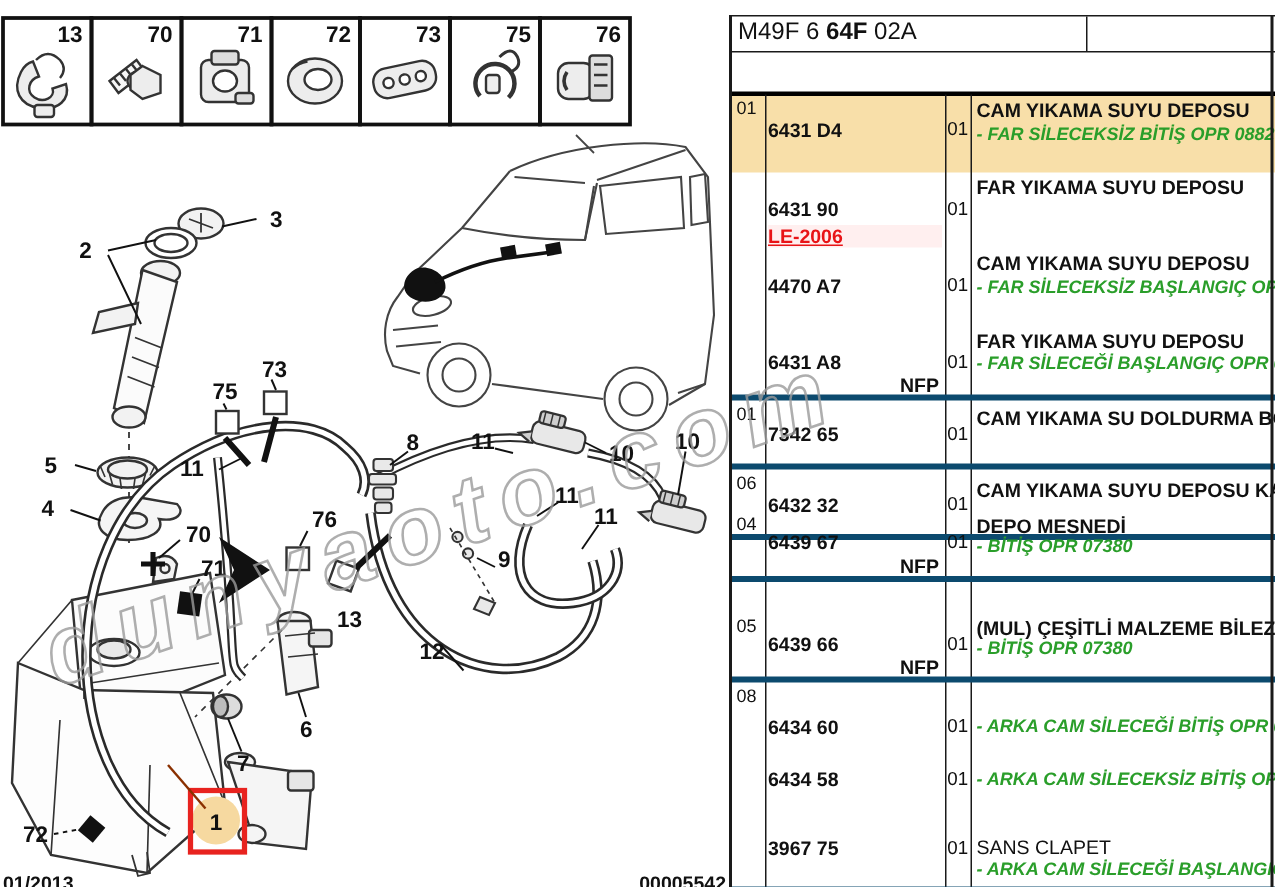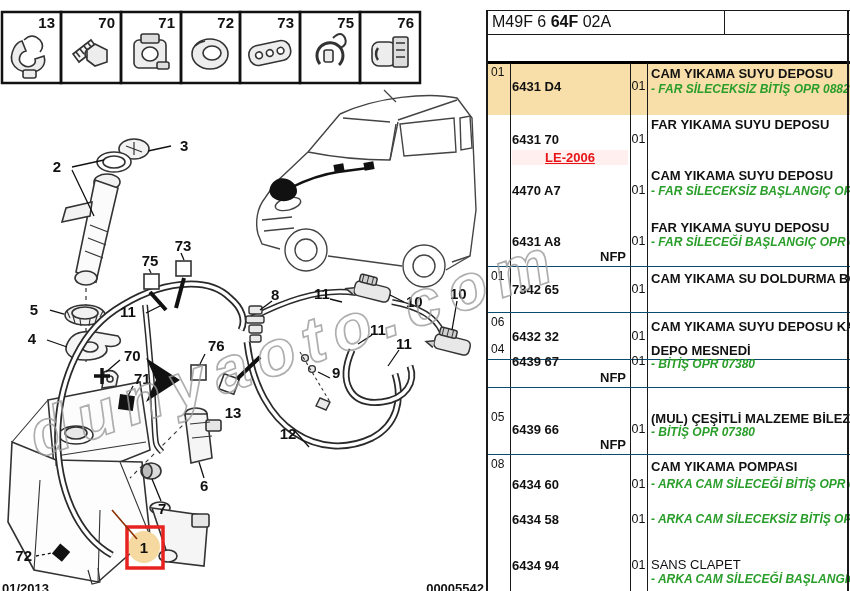--- a/index.html
+++ b/index.html
@@ -10,30 +10,30 @@
   
   #table-pane{position:absolute;left:486px;top:0;width:364px;height:591px;
               border-left:2px solid #1a1a1a;box-sizing:border-box;}
   .hdr{position:absolute;left:0;top:0;width:362px;height:23px;border-top:1px solid #1a1a1a;
        border-bottom:1px solid #1a1a1a;}
   .hdr-code{position:absolute;left:4px;top:2px;font-size:16px;white-space:nowrap;}
   .hdr-div{position:absolute;left:236px;top:0;width:1px;height:23px;background:#1a1a1a;}
   .band{position:absolute;left:0;top:24px;width:362px;height:27px;border-bottom:3px solid #000;}
   .hl{position:absolute;left:0;top:53px;width:364px;height:52px;background:#f8dfa9;}
   .vl{position:absolute;width:1px;top:53px;height:532px;background:#1a1a1a;}
-  .grp{position:absolute;left:0;width:362px;border-bottom:1px solid #0c4a6e;box-sizing:border-box;}
+  .grp{position:absolute;left:0;width:362px;border-bottom:4px solid #0c4a6e;box-sizing:border-box;}
   .itm{position:absolute;left:3px;top:2px;font-size:12px;}
   .ref{position:absolute;left:24px;font-weight:bold;font-size:13px;white-space:nowrap;}
   .qty{position:absolute;left:142px;width:17px;text-align:center;font-size:12.5px;}
   .ttl{position:absolute;left:163px;font-weight:bold;font-size:13px;white-space:nowrap;}
   .note{position:absolute;left:163px;font-style:italic;font-weight:600;font-size:12px;
         color:#2a9e2a;white-space:nowrap;}
   .nfp{position:absolute;left:24px;width:114px;text-align:right;font-weight:bold;
        font-size:13px;white-space:nowrap;}
-  .tag{position:absolute;left:24px;width:116px;text-align:center;font-weight:bold;font-size:13px;
+  .tag{position:absolute;left:24px;width:116px;text-align:left;font-weight:bold;font-size:13px;
        color:#e81417;text-decoration:underline;white-space:nowrap;background:rgba(255,190,190,.25);}
   .redge{position:absolute;left:847px;top:0;width:2px;height:591px;background:#1a1a1a;}
   #watermark-svg{position:absolute;left:0;top:0;z-index:30;pointer-events:none;}
   svg text{font-family:"Liberation Sans",sans-serif;}
   .co{font-weight:bold;font-size:15px;fill:#111;}
   .boxnum{font-weight:bold;font-size:15px;fill:#111;}
   .ft{font-weight:bold;font-size:13px;fill:#111;}
 </style>
 </head>
 <body>
@@ -293,21 +293,21 @@
     <span class="vl" style="left:142px"></span>
     <span class="vl" style="left:159px"></span>
 
     <div class="grp" style="top:53px;height:204px">
       <span class="itm">01</span>
       <span class="ref" style="top:16px">6431 D4</span>
       <span class="qty" style="top:16px">01</span>
       <span class="ttl" style="top:3px">CAM YIKAMA SUYU DEPOSU</span>
       <span class="note" style="top:19px">- FAR SİLECEKSİZ BİTİŞ OPR 08820</span>
 
-      <span class="ref" style="top:69px">6431 70</span>
+      <span class="ref" style="top:69px">6431 90</span>
       <span class="tag" style="top:87px">LE-2006</span>
       <span class="qty" style="top:69px">01</span>
       <span class="ttl" style="top:54px">FAR YIKAMA SUYU DEPOSU</span>
 
       <span class="ref" style="top:120px">4470 A7</span>
       <span class="qty" style="top:120px">01</span>
       <span class="ttl" style="top:105px">CAM YIKAMA SUYU DEPOSU</span>
       <span class="note" style="top:121px">- FAR SİLECEKSİZ BAŞLANGIÇ OPR 08820</span>
 
       <span class="ref" style="top:171px">6431 A8</span>
@@ -344,30 +344,29 @@
       <span class="itm">05</span>
       <span class="ref" style="top:14px">6439 66</span>
       <span class="qty" style="top:14px">01</span>
       <span class="ttl" style="top:3px">(MUL) ÇEŞİTLİ MALZEME BİLEZİK</span>
       <span class="note" style="top:17px">- BİTİŞ OPR 07380</span>
       <span class="nfp" style="top:29px">NFP</span>
     </div>
 
     <div class="grp" style="top:445px;height:140px">
       <span class="itm">08</span>
-      <span class="ttl" style="top:4px">CAM YIKAMA POMPASI</span>
       <span class="ref" style="top:22px">6434 60</span>
       <span class="qty" style="top:22px">01</span>
       <span class="note" style="top:22px">- ARKA CAM SİLECEĞİ BİTİŞ OPR 08820</span>
 
       <span class="ref" style="top:57px">6434 58</span>
       <span class="qty" style="top:57px">01</span>
       <span class="note" style="top:57px">- ARKA CAM SİLECEKSİZ BİTİŞ OPR 08820</span>
 
-      <span class="ref" style="top:103px">6434 94</span>
+      <span class="ref" style="top:103px">3967 75</span>
       <span class="qty" style="top:103px">01</span>
       <span class="ttl" style="top:102px;font-weight:normal">SANS CLAPET</span>
       <span class="note" style="top:117px">- ARKA CAM SİLECEĞİ BAŞLANGIÇ OPR 08820</span>
     </div>
   </div>
 
   <div class="redge"></div>
 
   <svg id="watermark-svg" width="850" height="591" viewBox="0 0 850 591">
     <text transform="translate(38,448) rotate(-19)" font-size="64" font-weight="bold" font-style="italic" letter-spacing="10" fill="none" stroke="#9b9b9b" stroke-width="1.7" opacity="0.8">dunyaoto.com</text>

